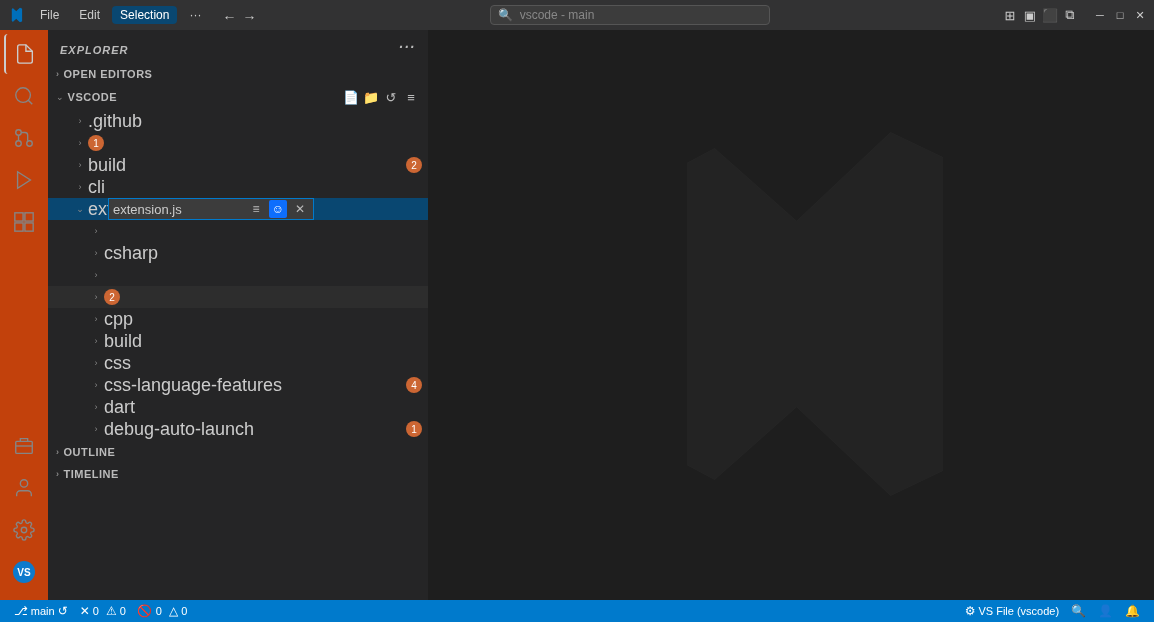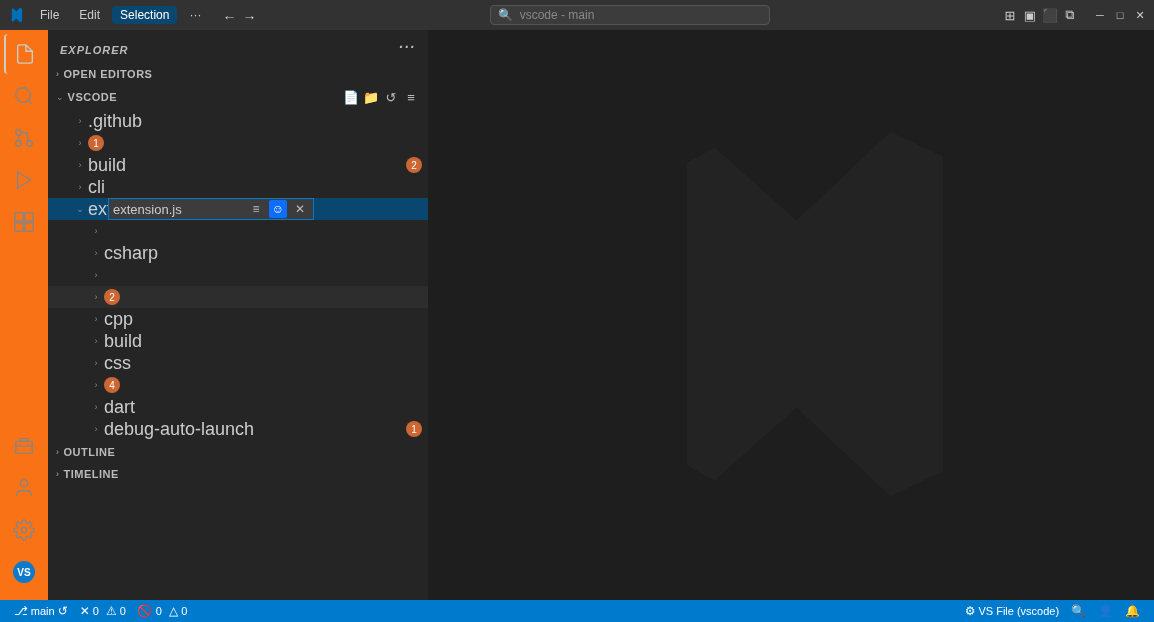--- a/index.html
+++ b/index.html
@@ -92,21 +92,21 @@
     
     .main-layout {
       flex: 1;
       display: flex;
       overflow: hidden;
     }
 
     
     .activity-bar {
       width: 48px;
-      background: #f97316;
+      background: #c2410c;
       display: flex;
       flex-direction: column;
       align-items: center;
       padding: 4px 0;
       flex-shrink: 0;
       gap: 2px;
     }
     .activity-item {
       width: 40px;
       height: 40px;
@@ -584,20 +584,21 @@
 
         <div class="tree-item">
           <span class="tree-indent" style="width:40px;"></span>
           <span class="tree-chevron">›</span>
           <span class="tree-label">css</span>
         </div>
 
         <div class="tree-item">
           <span class="tree-indent" style="width:40px;"></span>
           <span class="tree-chevron">›</span>
+          <span class="tree-label">css-language-features</span>
           <span class="badge orange">4</span>
         </div>
 
         <div class="tree-item">
           <span class="tree-indent" style="width:40px;"></span>
           <span class="tree-chevron">›</span>
           <span class="tree-label">dart</span>
         </div>
 
         <div class="tree-item">

